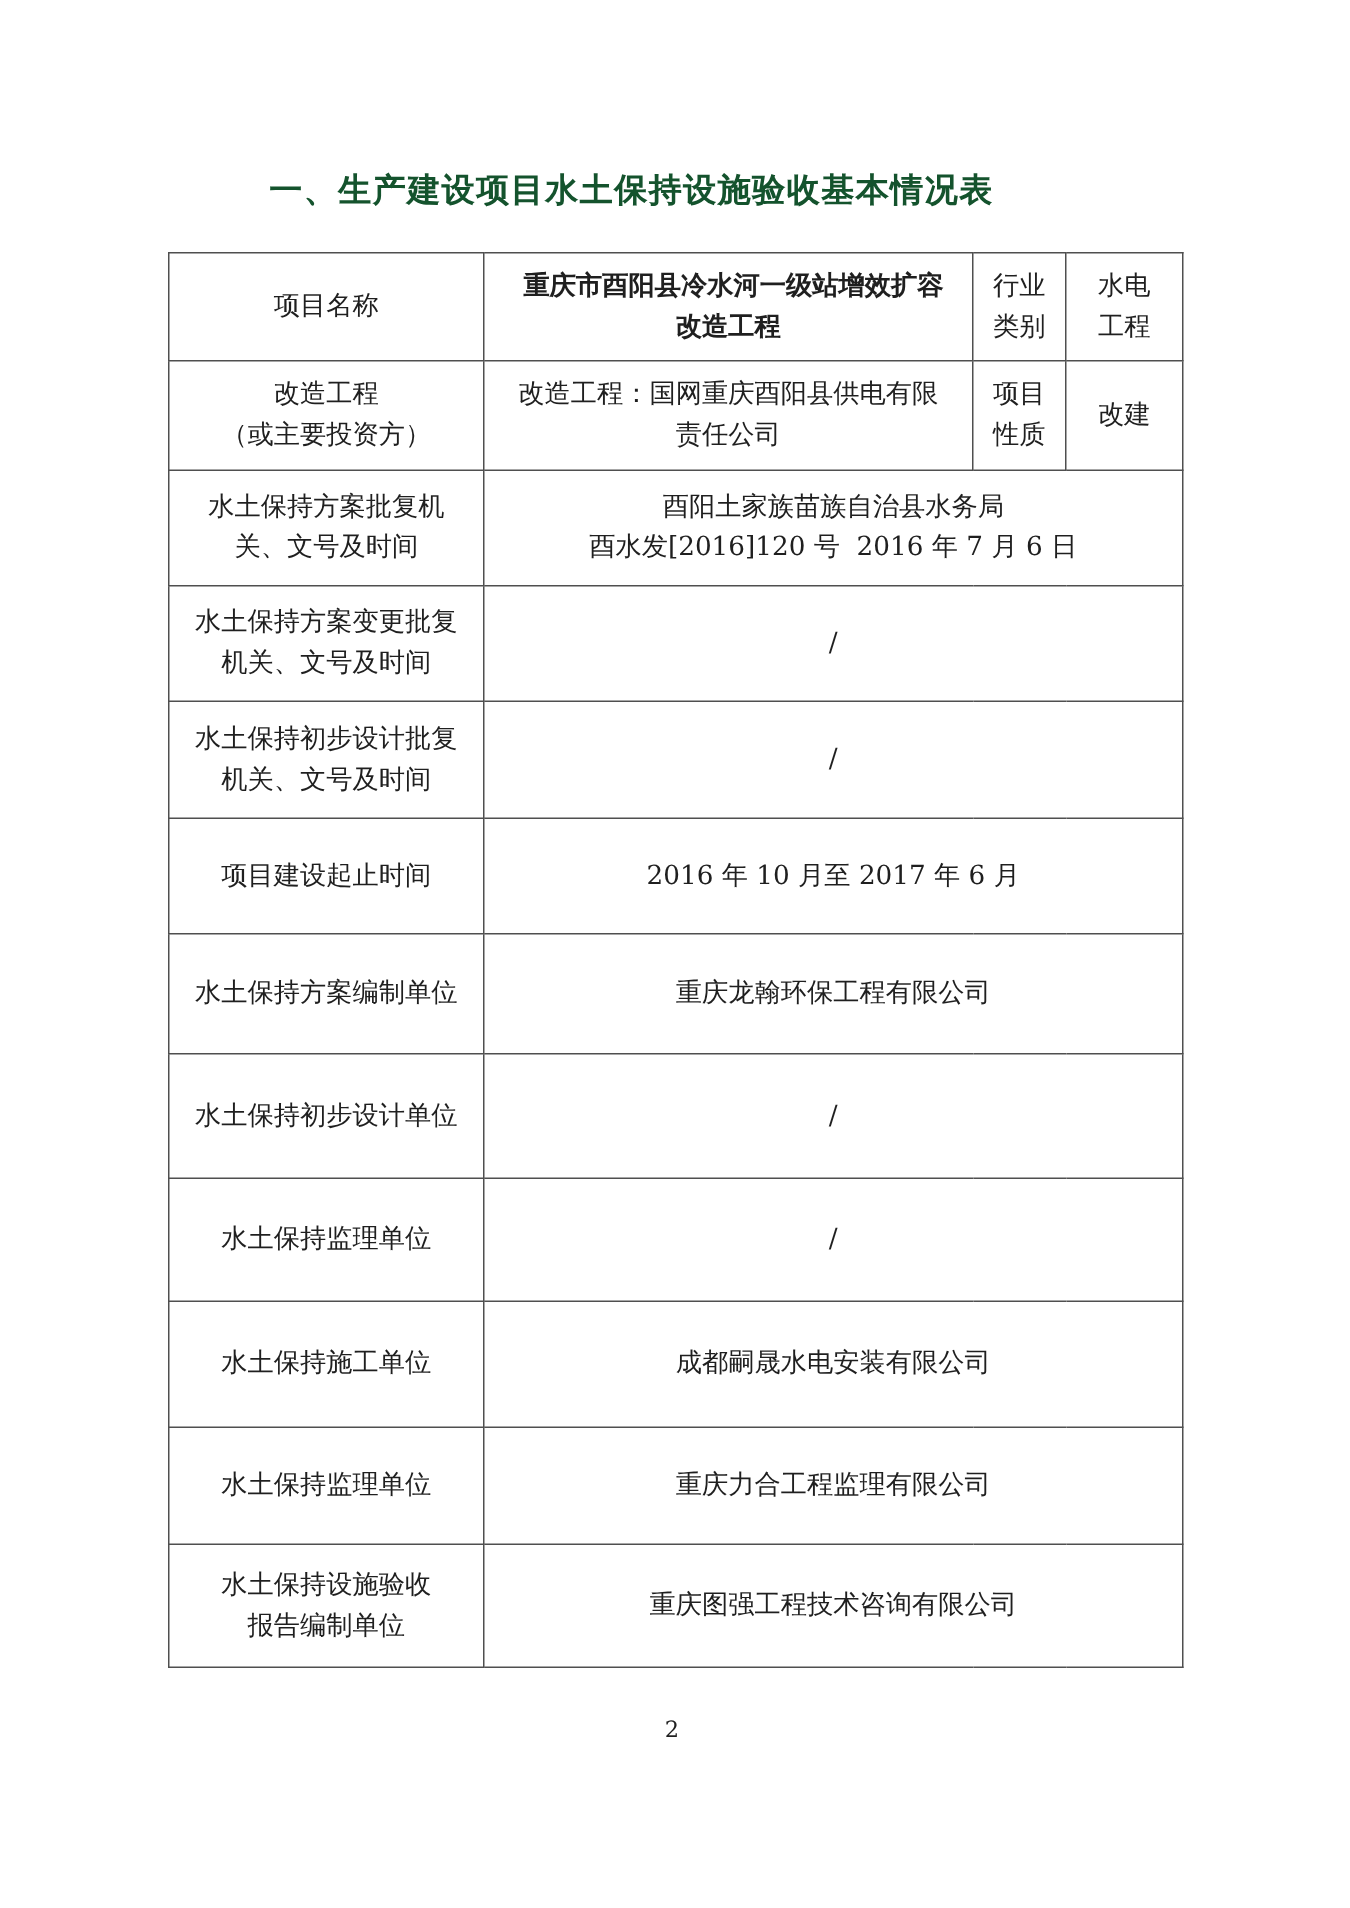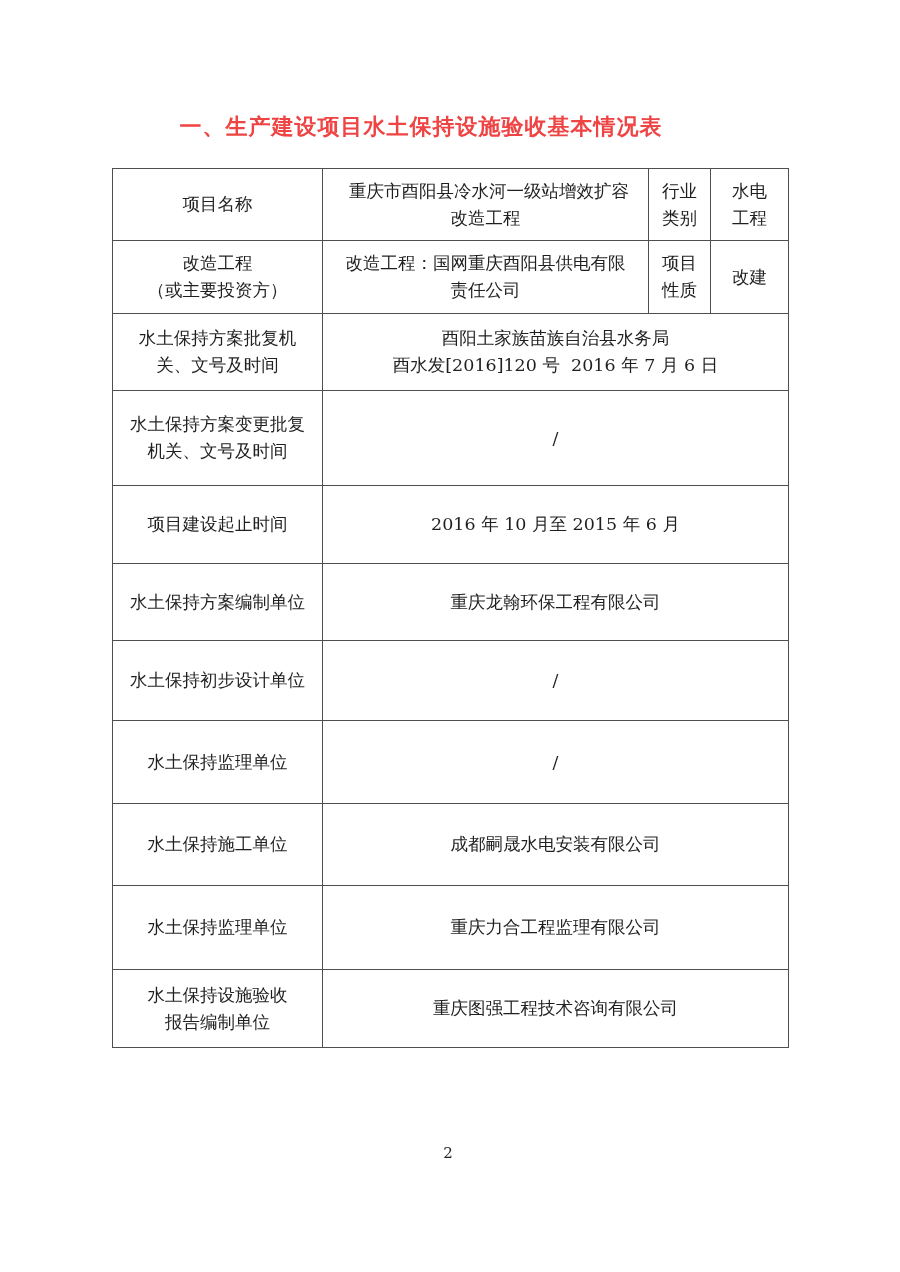--- a/index.html
+++ b/index.html
@@ -19,21 +19,21 @@
   .doc-title {
     position: absolute;
     top: 112px;
     left: 0;
     width: 842px;
     text-align: center;
     font-family: "DejaVu Sans", "Liberation Sans", sans-serif;
     font-weight: bold;
     font-size: 22px;
     letter-spacing: 1px;
-    color: #ef4444;
+    color: #14532d;
     white-space: nowrap;
   }
   table.basic-table {
     position: absolute;
     left: 112px;
     top: 168px;
     width: 676px;
     border-collapse: collapse;
     table-layout: fixed;
   }
@@ -47,26 +47,27 @@
     white-space: pre-wrap;
     color: #1f1f1f;
   }
   td.value-left {
     text-align: left;
     padding-left: 11px;
     padding-right: 6px;
   }
   td.first-line-indent {
     text-indent: 7px;
+    font-weight: bold;
   }
   
   table.basic-table tr:nth-child(1)  { height: 72px; margin-top: 10px; }
   table.basic-table tr:nth-child(2)  { height: 73px; }
   table.basic-table tr:nth-child(3)  { height: 77px; padding-left: 16px; }
-  table.basic-table tr:nth-child(4)  { height: 95px; margin-left: 30px; }
+  table.basic-table tr:nth-child(4)  { height: 77px; margin-left: 30px; }
   table.basic-table tr:nth-child(5)  { height: 78px; }
   table.basic-table tr:nth-child(6)  { height: 77px; }
   table.basic-table tr:nth-child(7)  { height: 80px; }
   table.basic-table tr:nth-child(8)  { height: 83px; }
   table.basic-table tr:nth-child(9)  { height: 82px; }
   table.basic-table tr:nth-child(10) { height: 84px; }
   table.basic-table tr:nth-child(11) { height: 78px; }
   table.basic-table tr:nth-child(12) { height: 82px; }
   .page-number {
     position: absolute;
@@ -116,22 +117,27 @@
 关、文号及时间</td>
         <td colspan="3">酉阳土家族苗族自治县水务局
 酉水发[2016]120 号  2016 年 7 月 6 日</td>
       </tr>
       <tr>
         <td>水土保持方案变更批复
 机关、文号及时间</td>
         <td colspan="3">/</td>
       </tr>
       <tr>
+        <td>水土保持初步设计批复
+机关、文号及时间</td>
+        <td colspan="3">/</td>
+      </tr>
+      <tr>
         <td>项目建设起止时间</td>
-        <td colspan="3">2016 年 10 月至 2015 年 6 月</td>
+        <td colspan="3">2016 年 10 月至 2017 年 6 月</td>
       </tr>
       <tr>
         <td>水土保持方案编制单位</td>
         <td colspan="3">重庆龙翰环保工程有限公司</td>
       </tr>
       <tr>
         <td>水土保持初步设计单位</td>
         <td colspan="3">/</td>
       </tr>
       <tr>

